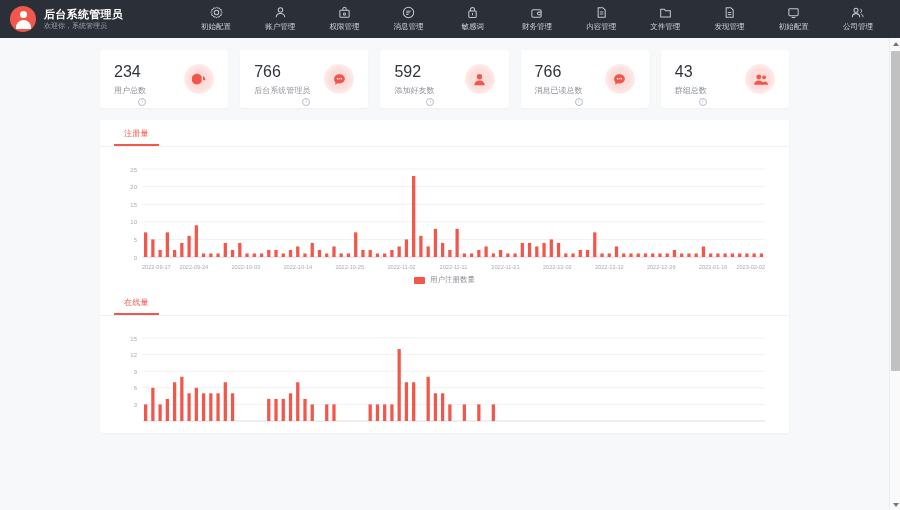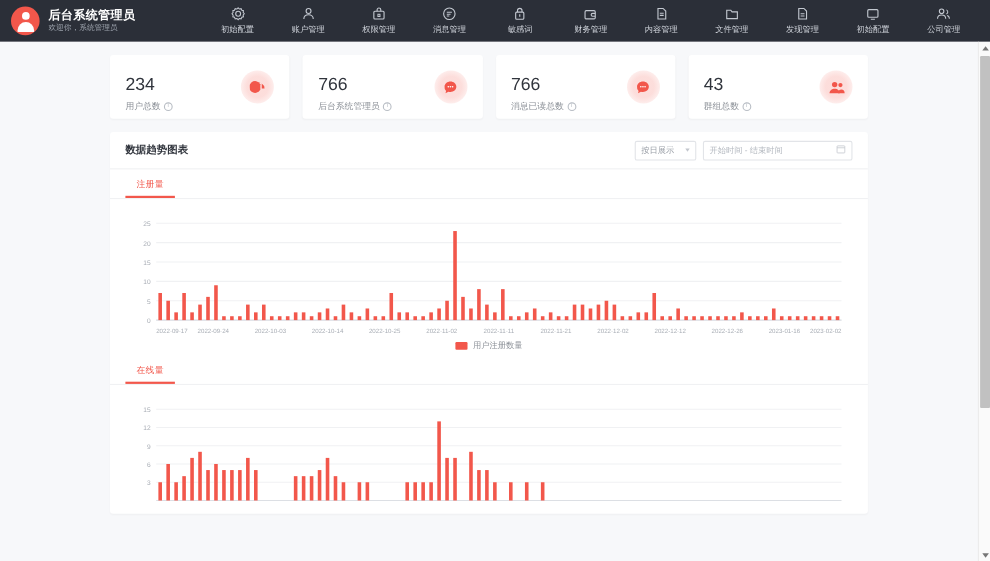--- a/index.html
+++ b/index.html
@@ -51,21 +51,21 @@
 
   
   .cards { display: flex; gap: 12px; padding: 12px 100px 0 100px; }
   .card {
     flex: 1; height: 58px; background: #fff; border-radius: 3px;
     display: flex; align-items: center; justify-content: space-between;
     padding: 0 14px; box-shadow: 0 1px 2px rgba(0,0,0,.035);
   }
   .card-l { line-height: 1; }
   .card-num { font-size: 16px; color: #30343c; font-weight: 400; margin-top: 12px; }
-  .card-lbl { font-size: 8px; color: #8b9097; margin-top: 7px; display: flex; align-items: flex-end; gap: 3px; }
+  .card-lbl { font-size: 8px; color: #8b9097; margin-top: 7px; display: flex; align-items: flex-end; gap: 3px; flex-direction: column; }
   .qmark {
     width: 8px; height: 8px; border-radius: 50%; border: .8px solid #b9bec5;
     display: inline-flex; align-items: center; justify-content: center;
     font-size: 5.5px; color: #b9bec5; line-height: 1;
   }
   .card-ico {
     width: 30px; height: 30px; border-radius: 50%;
     background: radial-gradient(circle, rgba(242,87,75,.20) 45%, rgba(242,87,75,.09) 75%);
     display: flex; align-items: center; justify-content: center; flex: none;
   }
@@ -274,20 +274,35 @@
             <svg width="15" height="15" viewBox="0 0 14 14">
               <path d="M2 6.4C2 3.9 4.3 2 7 2s5 1.9 5 4.4-2.3 4.4-5 4.4c-.6 0-1.2-.1-1.7-.2L2.8 12l.5-2A4 4 0 0 1 2 6.4Z" fill="#f2574b"></path>
               <circle cx="5.2" cy="6.4" r=".7" fill="#fff"></circle>
               <circle cx="7" cy="6.4" r=".7" fill="#fff"></circle>
               <circle cx="8.8" cy="6.4" r=".7" fill="#fff"></circle>
             </svg>
           </div>
         </div>
         <div class="card">
           <div class="card-l">
+            <div class="card-num">592</div>
+            <div class="card-lbl">
+              <span>添加好友数</span>
+              <span class="qmark">i</span>
+            </div>
+          </div>
+          <div class="card-ico">
+            <svg width="15" height="15" viewBox="0 0 14 14">
+              <circle cx="7" cy="4.4" r="2.5" fill="#f2574b"></circle>
+              <path d="M2.2 12.4c0-2.7 2.1-4.4 4.8-4.4s4.8 1.7 4.8 4.4Z" fill="#f2574b"></path>
+            </svg>
+          </div>
+        </div>
+        <div class="card">
+          <div class="card-l">
             <div class="card-num">766</div>
             <div class="card-lbl">
               <span>消息已读总数</span>
               <span class="qmark">i</span>
             </div>
           </div>
           <div class="card-ico">
             <svg width="15" height="15" viewBox="0 0 14 14">
               <path d="M2 6.4C2 3.9 4.3 2 7 2s5 1.9 5 4.4-2.3 4.4-5 4.4c-.6 0-1.2-.1-1.7-.2L2.8 12l.5-2A4 4 0 0 1 2 6.4Z" fill="#f2574b"></path>
               <circle cx="5.2" cy="6.4" r=".7" fill="#fff"></circle>
@@ -309,38 +324,20 @@
               <circle cx="5.4" cy="4.6" r="2.3" fill="#f2574b"></circle>
               <path d="M1 12c0-2.5 2-4 4.4-4s4.4 1.5 4.4 4Z" fill="#f2574b"></path>
               <circle cx="10.3" cy="5" r="1.8" fill="#f2574b"></circle>
               <path d="M8.2 12c0-2 1.2-3.2 2.9-3.2s2.9 1.2 2.9 3.2Z" fill="#f2574b"></path>
             </svg>
           </div>
         </div>
       </div>
 
     <div class="panel">
-      <div class="panel-head">
-        <div class="panel-title">数据趋势图表</div>
-        <div class="panel-ctrls">
-          <div class="select">
-            <span>按日展示</span>
-            <span class="caret"></span>
-          </div>
-          <div class="datepick">
-            <span>开始时间 - 结束时间</span>
-            <span>
-              <svg width="9" height="9" viewBox="0 0 14 14">
-                  <rect x="1.5" y="2.5" width="11" height="10" rx="1" fill="none" stroke="#c2c6cd" stroke-width="1.1"></rect>
-                  <line x1="1.5" y1="5.2" x2="12.5" y2="5.2" stroke="#c2c6cd" stroke-width="1.1"></line>
-                </svg>
-            </span>
-          </div>
-        </div>
-      </div>
 
       <div class="tabrow">
         <div class="tab">注册量</div>
       </div>
       <div class="chart-wrap">
         <div class="chart" id="chart0">
             <svg width="665" height="112" viewBox="0 0 665 112">
               <line x1="30" y1="96" x2="653" y2="96" stroke="#f0f1f3" stroke-width="1"></line>
               <text x="25" y="98.6" text-anchor="end" font-size="6" fill="#a8adb5" font-family="Liberation Sans,sans-serif">0</text>
               <line x1="30" y1="78.4" x2="653" y2="78.4" stroke="#f0f1f3" stroke-width="1"></line>

